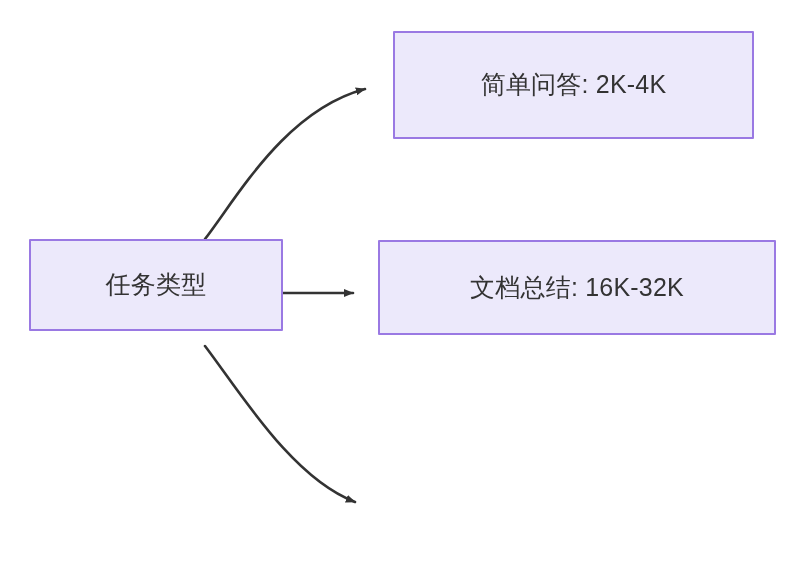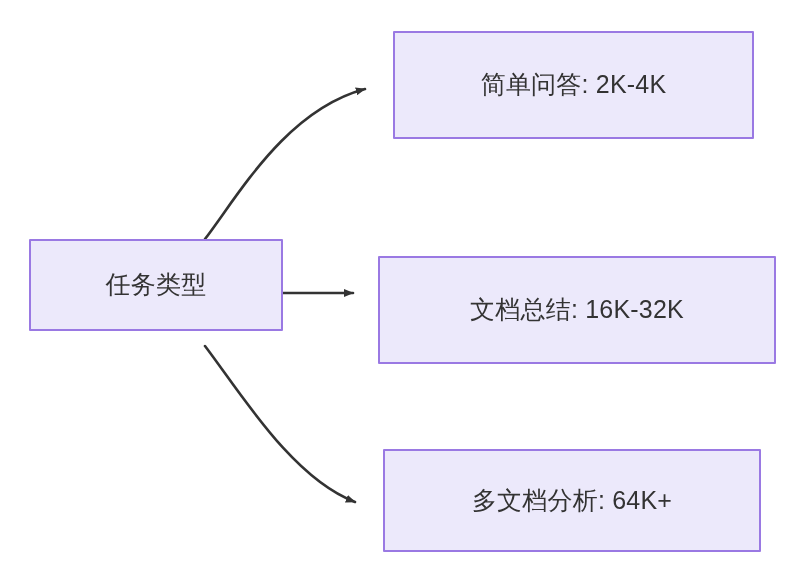--- a/index.html
+++ b/index.html
@@ -49,23 +49,23 @@
     height: 92px;
   }
   #node-simple-qa {
     left: 393px;
     top: 31px;
     width: 361px;
     height: 108px;
   }
   #node-doc-summary {
     left: 378px;
-    top: 256px;
+    top: 240px;
     width: 398px;
-    height: 108px;
+    height: 95px;
   }
   #node-multi-doc {
     left: 383px;
     top: 449px;
     width: 378px;
     height: 103px;
   }
 </style>
 </head>
 <body>
@@ -91,17 +91,14 @@
   </div>
 
   <div class="node" id="node-simple-qa">
     <span class="node-label">简单问答: 2K-4K</span>
   </div>
 
   <div class="node" id="node-doc-summary">
     <span class="node-label">文档总结: 16K-32K</span>
   </div>
 
-  <div class="node" id="node-multi-doc">
-    <span class="node-label">多文档分析: 64K+</span>
-  </div>
 
 </div>
 
 </body></html>

